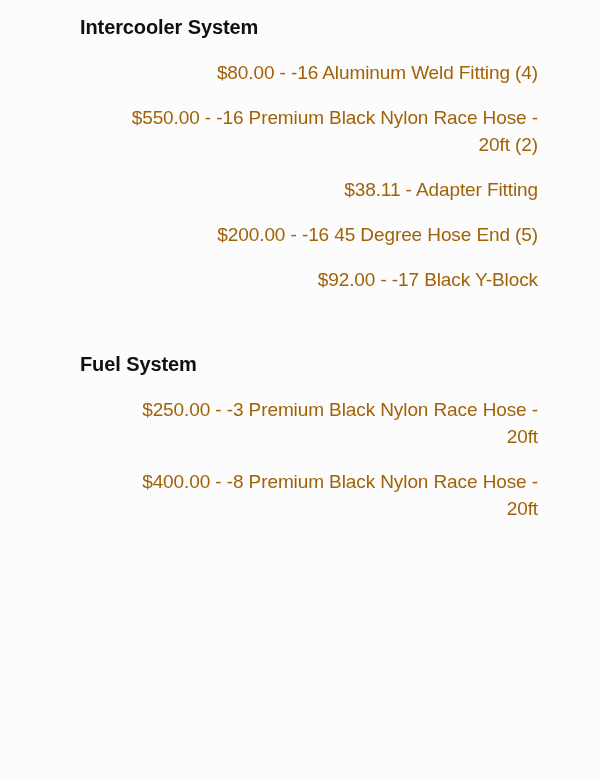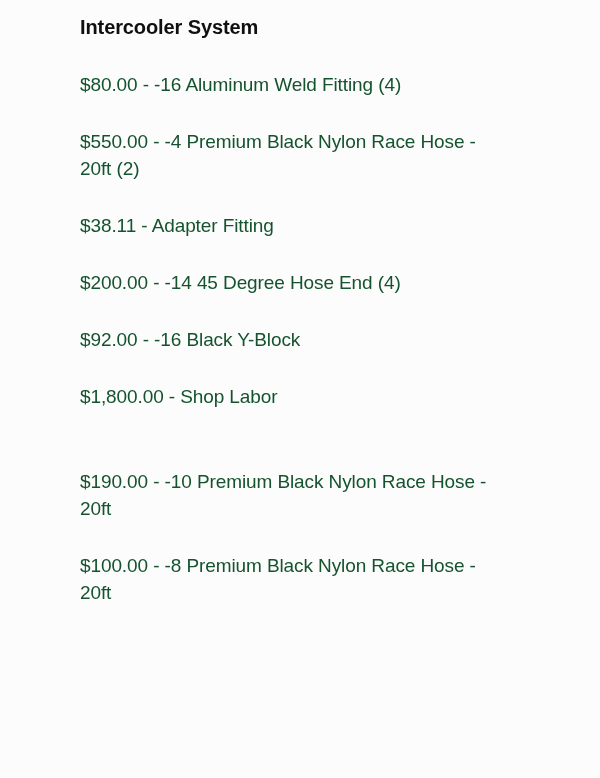--- a/index.html
+++ b/index.html
@@ -22,48 +22,49 @@
   }
   .section-title {
     margin: 0;
     font-size: 20px;
     line-height: 27px;
     font-weight: 700;
     color: #101010;
     letter-spacing: -0.1px;
   }
   .line-item {
-    margin: 30px 0 0 0;
+    margin: 18px 0 0 0;
     font-size: 19px;
     line-height: 27px;
     font-weight: 400;
-    color: #14532d;
+    color: #a16207;
     letter-spacing: -0.1px;
     white-space: pre-line; 
+    text-align: right;
   }
   .section + .section {
     margin-top: 58px;
   }
 </style>
 </head>
 <body>
 
 <div class="page">
 
   <div class="section">
     <h2 class="section-title">Intercooler System</h2>
     <p class="line-item">$80.00 - -16 Aluminum Weld Fitting (4)</p>
-    <p class="line-item">$550.00 - -4 Premium Black Nylon Race Hose -
+    <p class="line-item">$550.00 - -16 Premium Black Nylon Race Hose -
 20ft (2)</p>
     <p class="line-item">$38.11 - Adapter Fitting</p>
-    <p class="line-item">$200.00 - -14 45 Degree Hose End (4)</p>
-    <p class="line-item">$92.00 - -16 Black Y-Block</p>
-    <p class="line-item">$1,800.00 - Shop Labor</p>
+    <p class="line-item">$200.00 - -16 45 Degree Hose End (5)</p>
+    <p class="line-item">$92.00 - -17 Black Y-Block</p>
   </div>
 
   <div class="section">
-    <p class="line-item">$190.00 - -10 Premium Black Nylon Race Hose -
+    <h2 class="section-title">Fuel System</h2>
+    <p class="line-item">$250.00 - -3 Premium Black Nylon Race Hose -
 20ft</p>
-    <p class="line-item">$100.00 - -8 Premium Black Nylon Race Hose -
+    <p class="line-item">$400.00 - -8 Premium Black Nylon Race Hose -
 20ft</p>
   </div>
 
 </div>
 
 </body></html>

